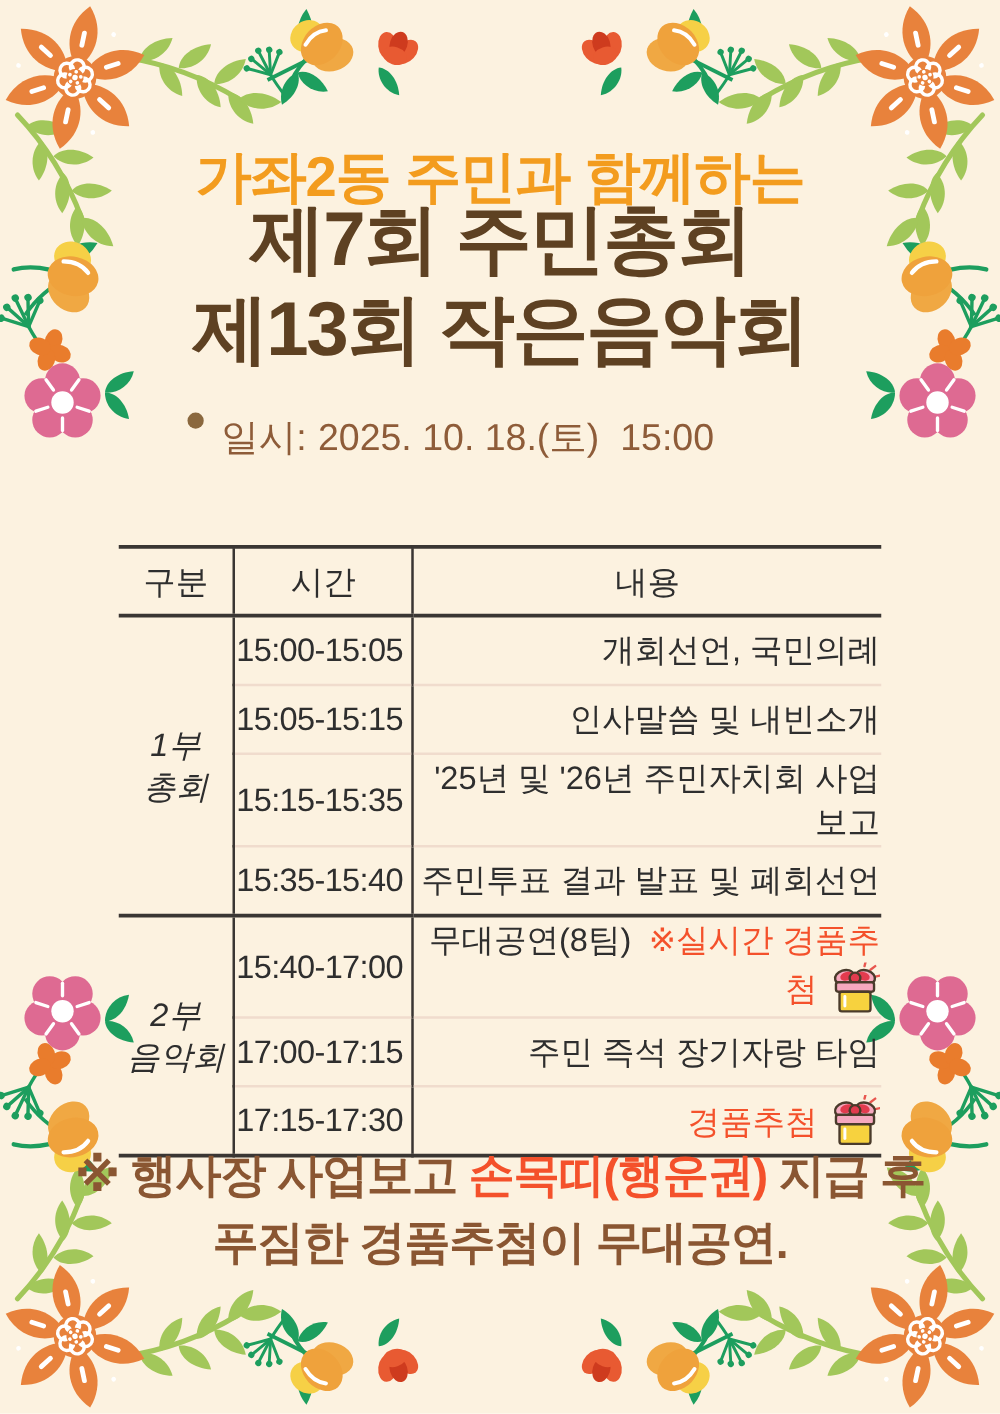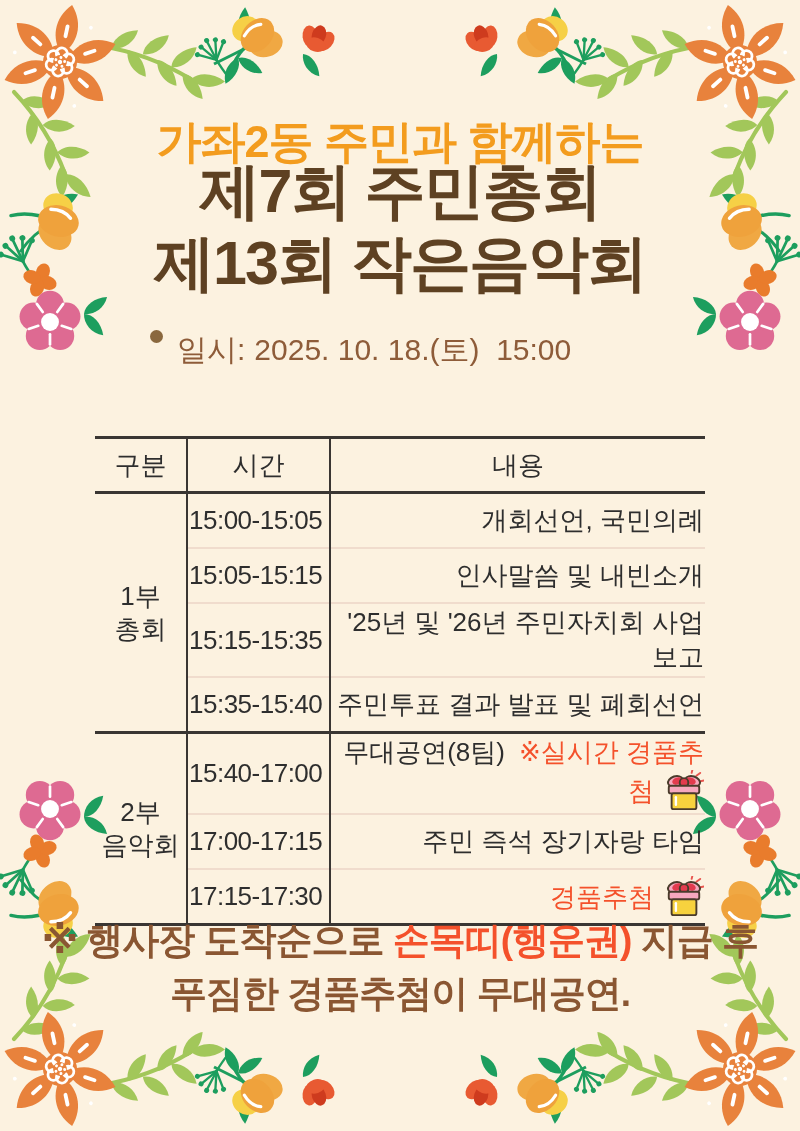--- a/index.html
+++ b/index.html
@@ -34,21 +34,21 @@
   
   table.schedule{position:absolute;left:95px;top:436px;width:610px;
     border-collapse:collapse;table-layout:fixed;
     border-top:3px solid var(--table-line);border-bottom:3px solid var(--table-line);
     font-size:26px;color:var(--table-text);}
   col.c1{width:92px;} col.c2{width:143px;} col.c3{width:375px;}
   th{height:50px;font-weight:normal;text-align:center;
     border-bottom:3px solid var(--table-line);}
   td{height:51px;}
   .b-r{border-right:2px solid var(--table-line);}
-  td.group{text-align:center;line-height:1.25;}
+  td.group{text-align:center;line-height:1.25;font-style:italic;}
   td.time{text-align:left;letter-spacing:-0.5px;margin-left:48px;}
   td.content{text-align:right;}
   tr.thin td{border-top:2px solid var(--row-separator);}
   tr.sec2-start td{border-top:3px solid var(--table-line);}
   .red{color:var(--accent-red);}
   .hl{margin-left:14px;}
   .gift{width:40px;height:42px;vertical-align:-12px;margin-left:10px;}
   
   .notice{position:absolute;top:914px;left:0;width:100%;text-align:center;
     font-size:37px;line-height:53px;font-weight:bold;color:var(--notice-brown);
@@ -293,17 +293,17 @@
         <td class="content">
           <span class="red">경품추첨</span><svg class="gift" viewBox="0 0 42 42">
               <use href="#giftG"></use>
             </svg>
         </td>
       </tr>
     </tbody>
   </table>
 
   <div class="notice">
-    <div><span>※ 행사장 도착순으로 </span><span class="red">손목띠(행운권)</span><span> 지급 후</span></div>
+    <div><span>※ 행사장 사업보고 </span><span class="red">손목띠(행운권)</span><span> 지급 후</span></div>
     <div>푸짐한 경품추첨이 무대공연.</div>
   </div>
 
 </div>
 
 </body></html>

